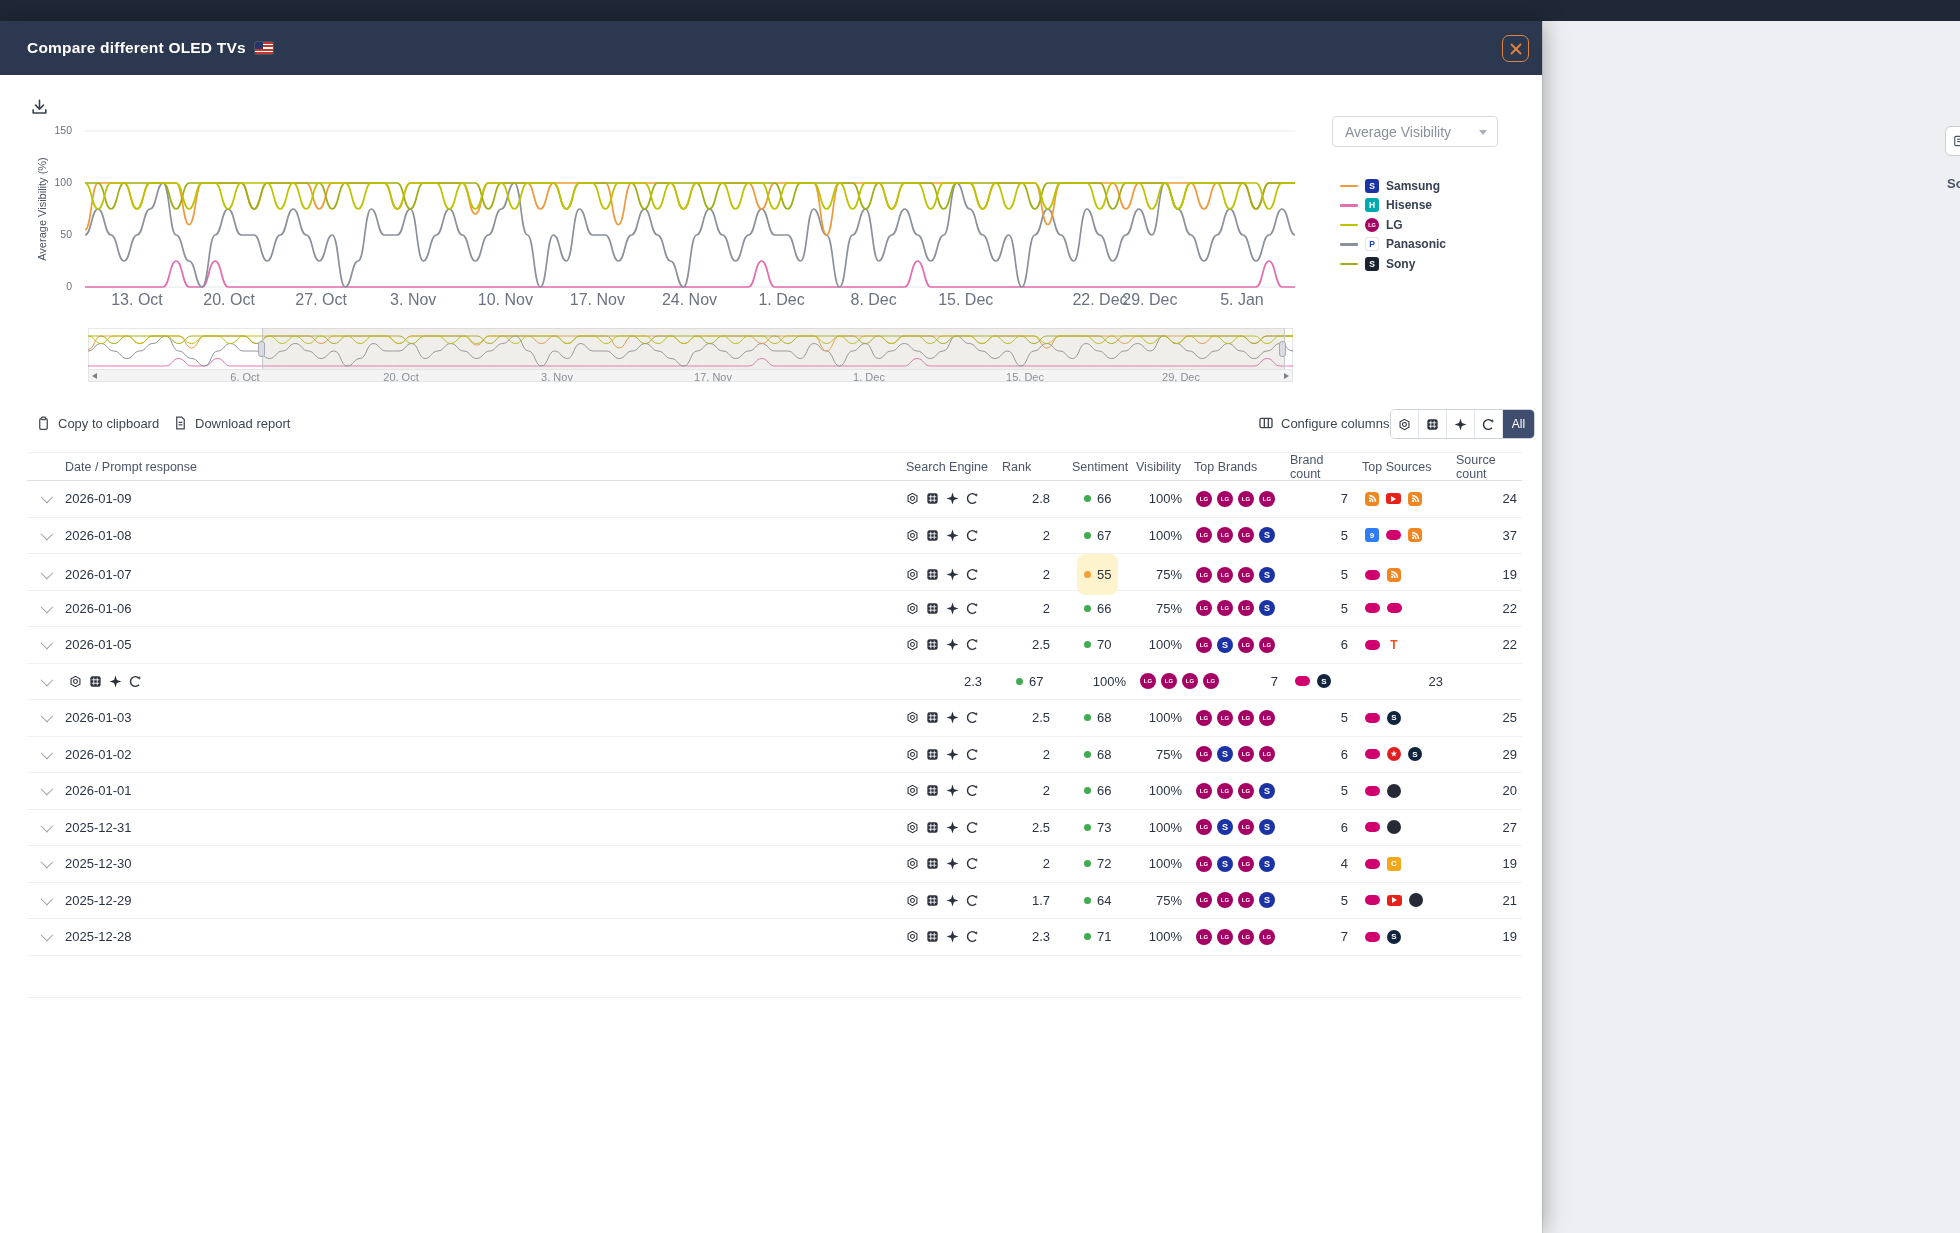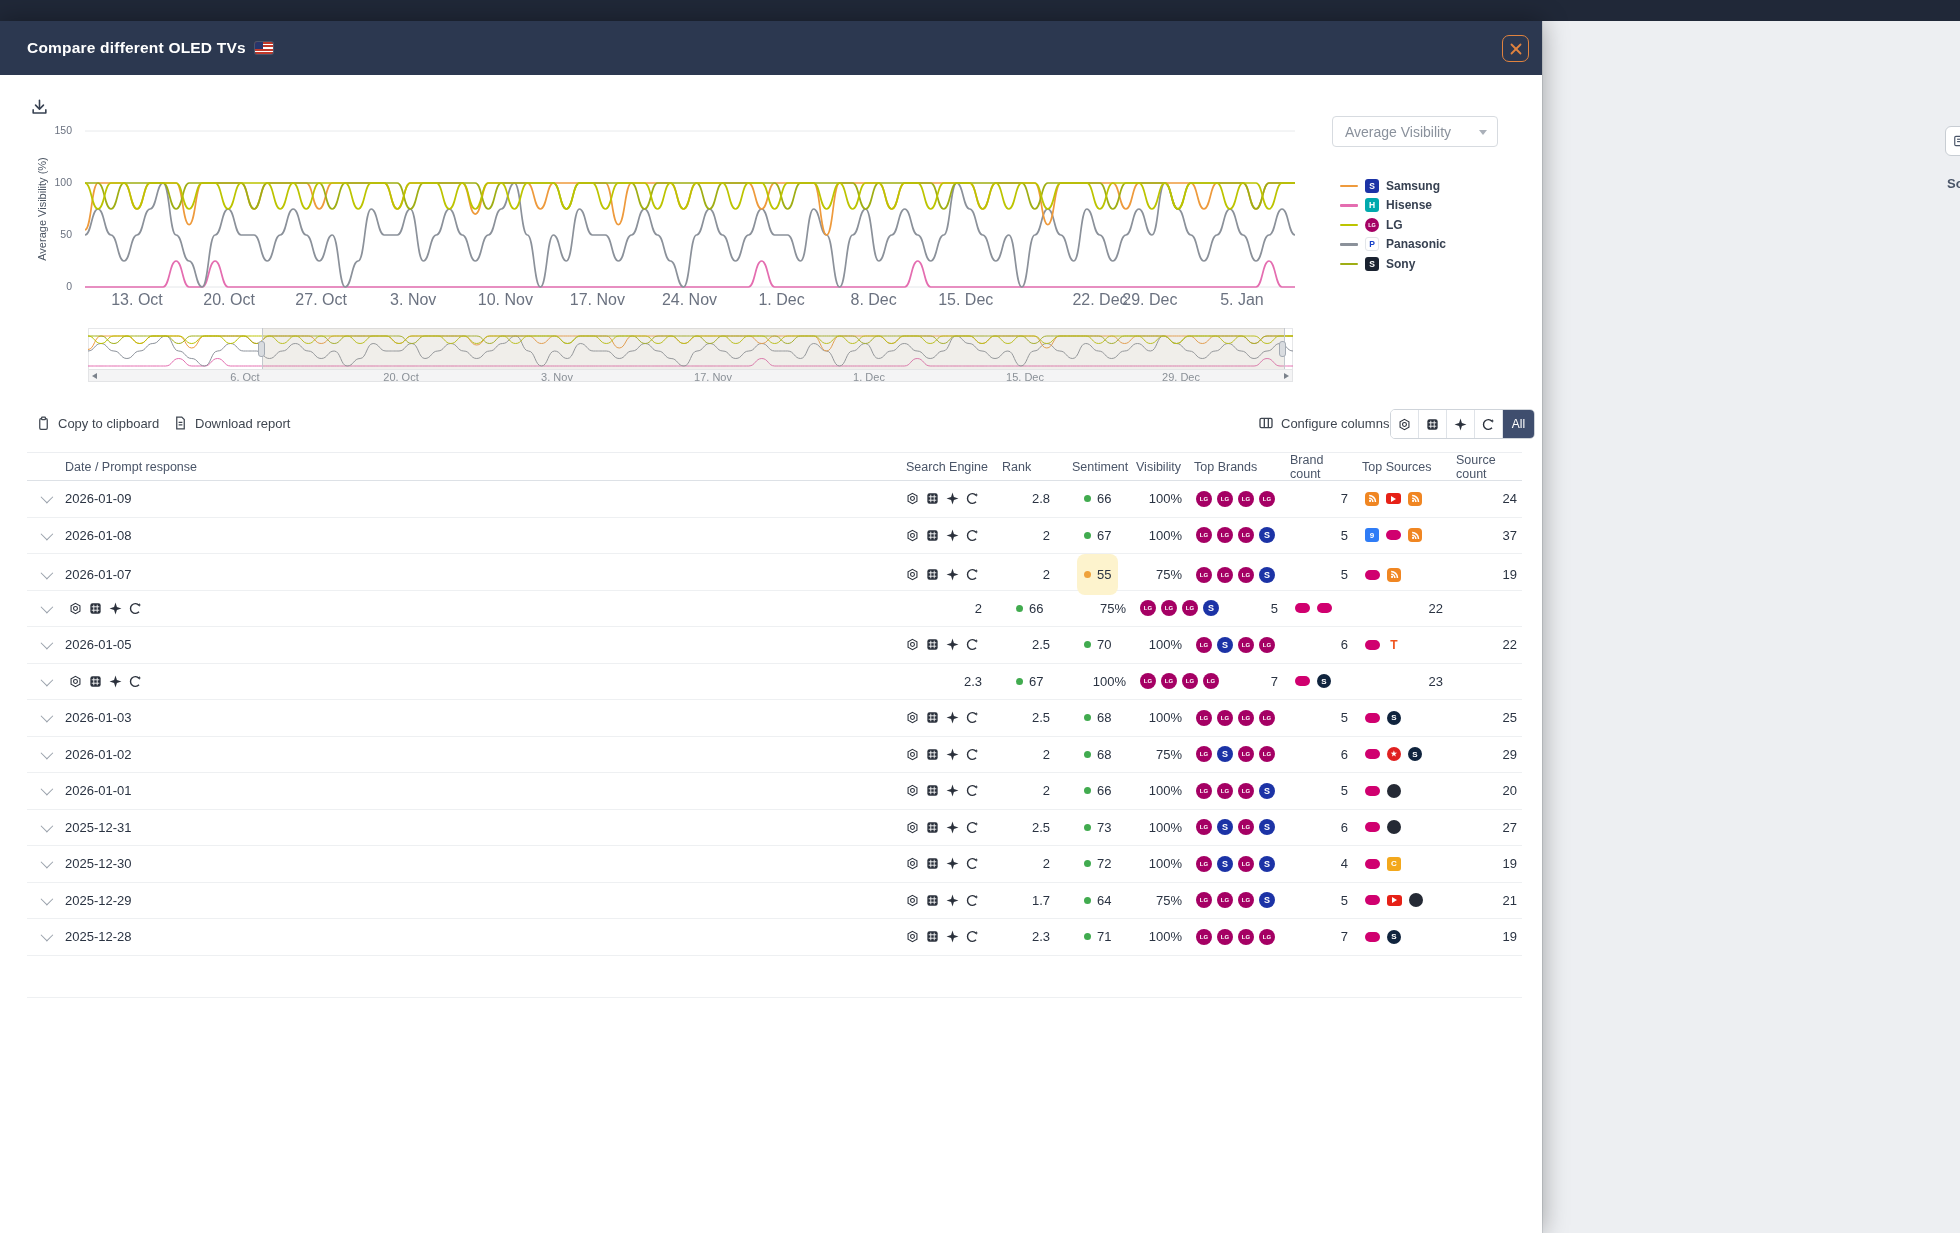--- a/index.html
+++ b/index.html
@@ -440,20 +440,21 @@
                   <path d="M3 2 a19 19 0 0 1 19 19 h-4 a15 15 0 0 0 -15 -15 Z"></path>
                 </svg>
               </span>
             </div>
             <div class="c-r5">19</div>
           </div>
           <div class="trow">
             <div class="chev-cell">
               <span class="chev"></span>
             </div>
+            <div class="c-pl1">2026-01-06</div>
             <div class="cell-eng">
               <svg width="13" height="13" viewBox="0 0 24 24" fill="none" stroke="#2b313c" stroke-width="2">
                 <path d="M12 2.5 L20.2 7.2 V16.8 L12 21.5 L3.8 16.8 V7.2 Z"></path>
                 <circle cx="12" cy="12" r="3.6"></circle>
               </svg>
               <svg width="13" height="13" viewBox="0 0 24 24">
                 <rect x="2.5" y="2.5" width="19" height="19" rx="4" fill="#2b313c"></rect>
                 <g stroke="#fff" stroke-width="1.6">
                   <line x1="8.8" y1="5" x2="8.8" y2="19"></line>
                   <line x1="15.2" y1="5" x2="15.2" y2="19"></line>

